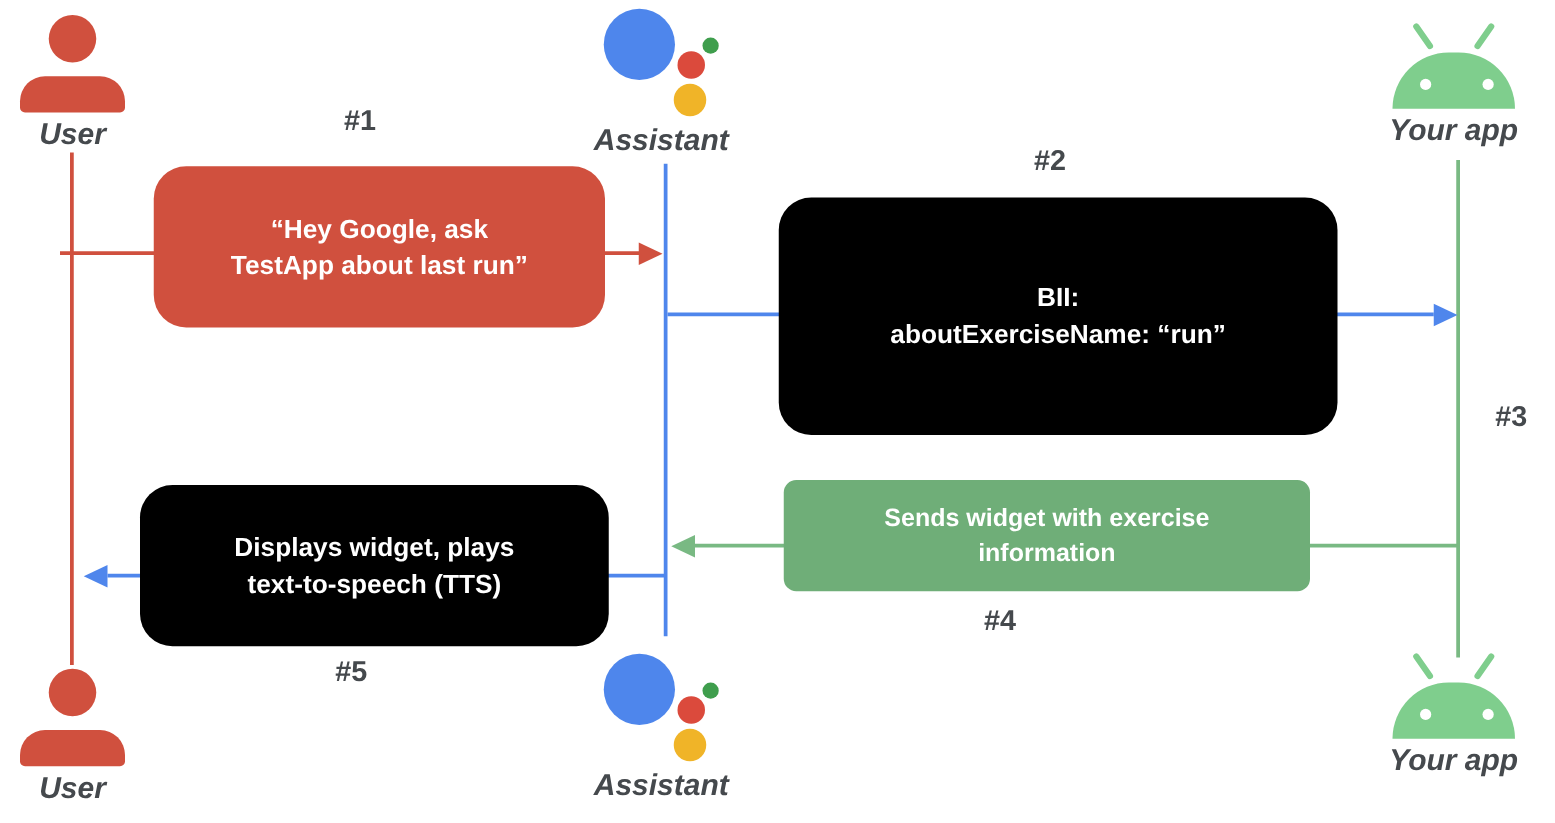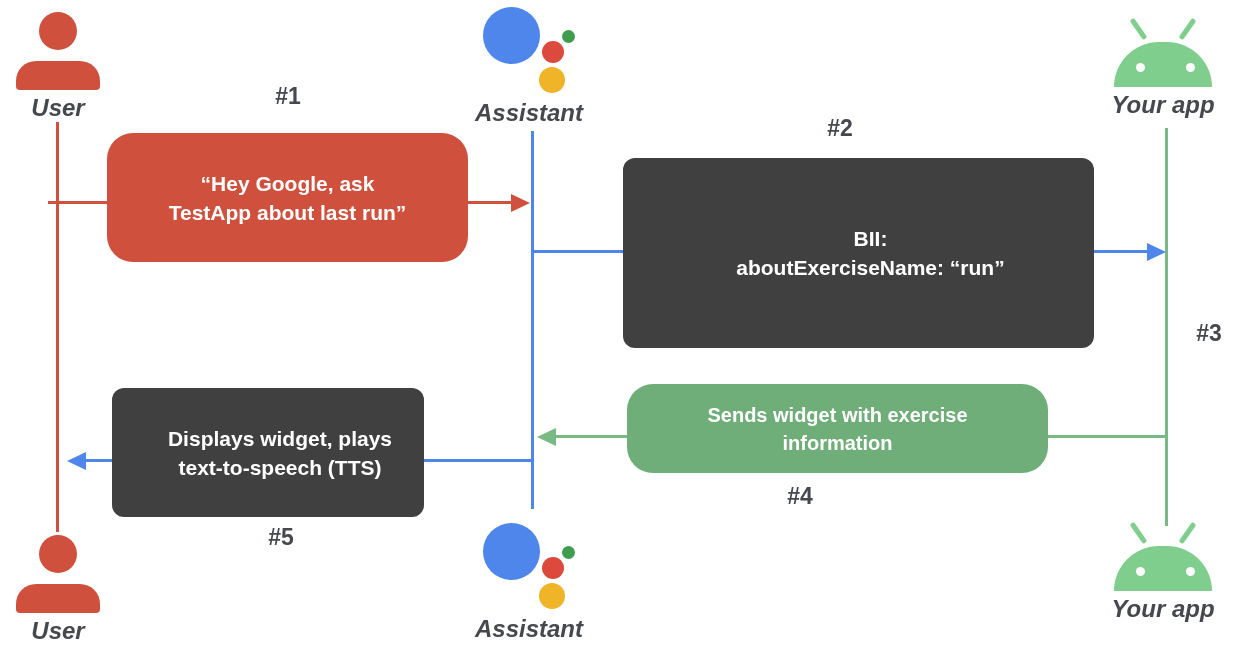--- a/index.html
+++ b/index.html
@@ -33,23 +33,23 @@
   .hline{position:absolute;height:3px;z-index:1;}
   .red-c{background:#D0503E;} .blue-c{background:#4F86EC;} .green-c{background:#79B983;}
   .ah{position:absolute;width:0;height:0;border-top:9px solid transparent;border-bottom:9px solid transparent;z-index:3;}
   .ah-right.red-a{border-left:19px solid #D0503E;}
   .ah-right.blue-a{border-left:19px solid #4F86EC;}
   .ah-left.blue-a{border-right:19px solid #4F86EC;}
   .ah-left.green-a{border-right:19px solid #79B983;}
   
   .box{position:absolute;z-index:2;display:flex;flex-direction:column;justify-content:center;
        align-items:center;text-align:center;color:#ffffff;font-weight:bold;font-size:21px;line-height:29px;}
-  .box-red{background:#D0503E;border-radius:26px;}
-  .box-blue{background:#404040;border-radius:12px;padding-left:24px;}
-  .box-green{background:#6FAE78;border-radius:26px;font-size:20px;line-height:28px;}
+  .box-red{background:#D0503E;border-radius:26px;margin-left:16px;}
+  .box-blue{background:#000000;border-radius:26px;}
+  .box-green{background:#6FAE78;border-radius:10px;font-size:20px;line-height:28px;}
   
   .step{position:absolute;z-index:2;width:64px;text-align:center;font-size:23px;font-weight:bold;color:#45494D;}
 </style>
 </head>
 <body>
 
 <div id="canvas">
 
   <div class="vline red-c" style="left:56px;top:122px;height:410px;"></div>
   <div class="vline blue-c" style="left:531px;top:131px;height:378px;"></div>
@@ -73,21 +73,21 @@
   <div class="box box-blue" style="left:623px;top:158px;width:447px;height:190px;">
     <div>BII:</div>
     <div>aboutExerciseName: “run”</div>
   </div>
 
   <div class="box box-green" style="left:627px;top:384px;width:421px;height:89px;">
     <div>Sends widget with exercise</div>
     <div>information</div>
   </div>
 
-  <div class="box box-blue" style="left:112px;top:388px;width:288px;height:129px;">
+  <div class="box box-blue" style="left:112px;top:388px;width:375px;height:129px;">
     <div>Displays widget, plays</div>
     <div>text-to-speech (TTS)</div>
   </div>
 
   <div class="step" style="left:256px;top:83px;">#1</div>
   <div class="step" style="left:808px;top:115px;">#2</div>
   <div class="step" style="left:1177px;top:320px;">#3</div>
   <div class="step" style="left:768px;top:483px;">#4</div>
   <div class="step" style="left:249px;top:524px;">#5</div>
 

